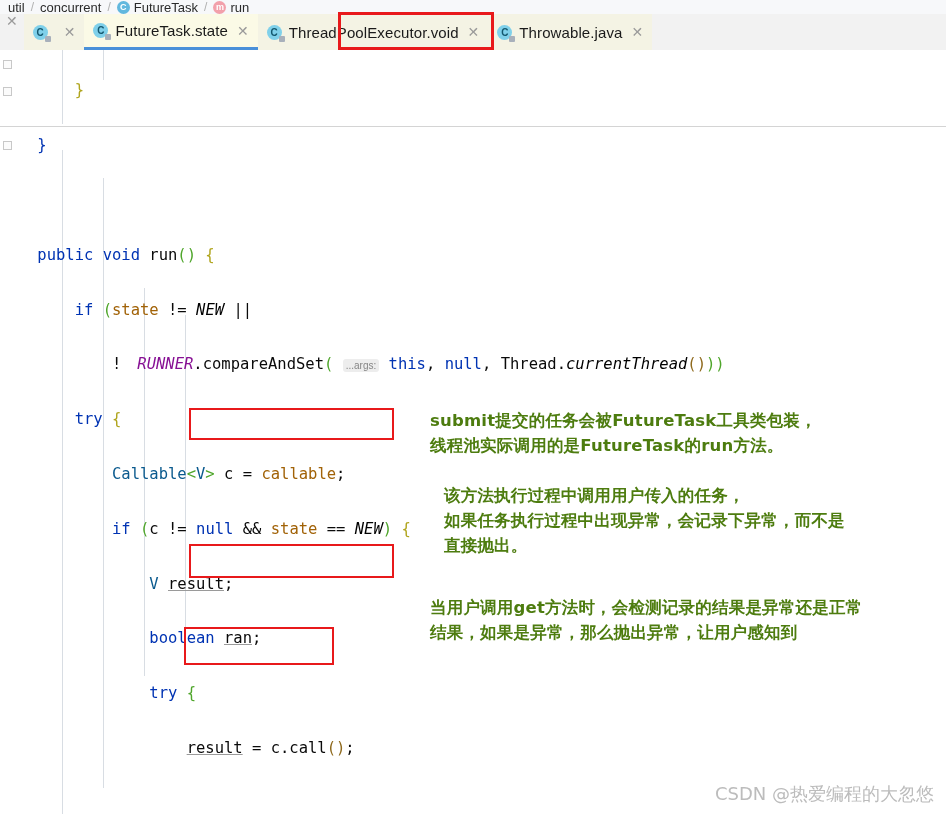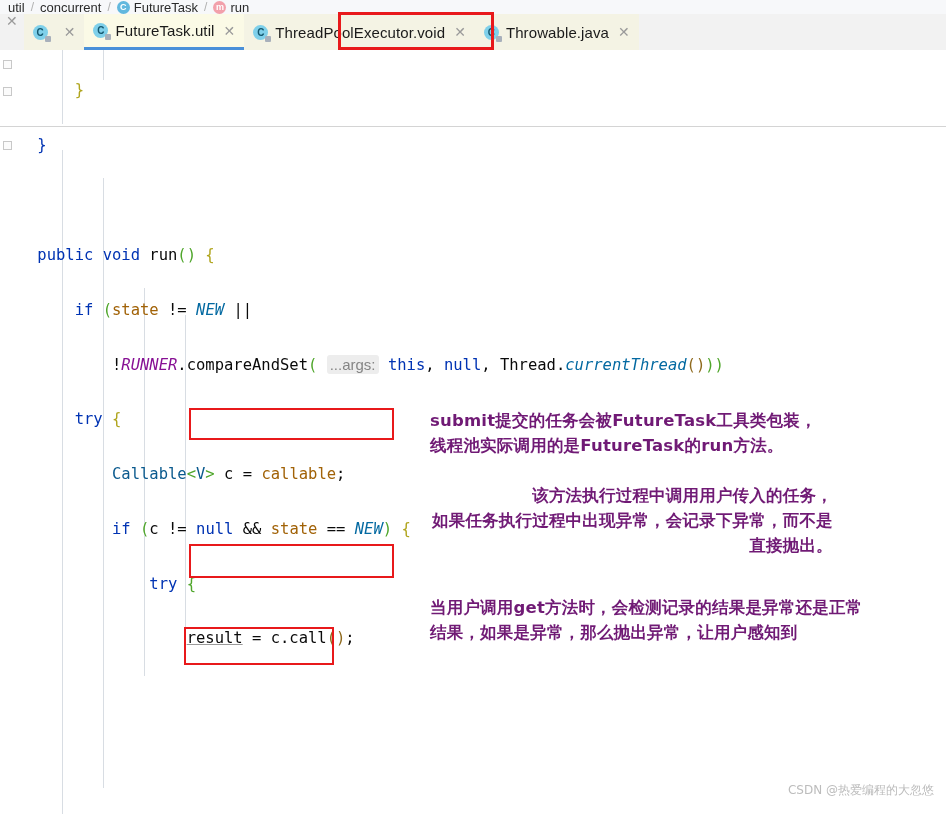--- a/index.html
+++ b/index.html
@@ -171,66 +171,66 @@
   .guide {
     position: absolute;
     width: 1px;
     background: #d8dde3;
   }
 
   
   .kw   { color: #0033b3; }
   .type { color: #0b5a8e; }
   .fld  { color: #a16207; }
-  .fldi { color: #871094; font-style: italic; }
-  .sfi  { color: #0369a1; font-style: italic; }
+  .fldi { color: #871094; font-style: italic; margin-left: 16px; }
+  .sfi  { color: #000000; font-style: italic; }
   .plain{ color: #0a0a0a; }
   .brc1 { color: #b0a51e; }
   .brc2 { color: #4fa62b; }
   .brc3 { color: #8f6a1e; }
   .local{ color: #0a0a0a; text-decoration: underline; text-decoration-color: #9a9a9a; }
   .dot  { color: #0a0a0a; }
   .hintchip {
     background: #ededed;
     color: #858585;
     border-radius: 3px;
-    font-size: 15px;
+    font-size: 10px;
     padding: 1px 3px;
     font-family: "Liberation Sans", sans-serif;
     font-style: normal;
   }
 
   
   .codebox {
     position: absolute;
     border: 2px solid #e8191b;
     box-sizing: border-box;
     pointer-events: none;
   }
 
   
   .annot {
     position: absolute;
-    color: #701a75;
+    color: #4d7c0f;
     font-family: "DejaVu Sans", sans-serif;
     font-weight: bold;
     font-size: 16.5px;
     line-height: 25px;
     white-space: pre;
     letter-spacing: .2px;
   }
 
   
   #watermark {
     position: absolute;
     right: 12px;
     top: 782px;
     color: #bcbcbc;
     font-family: "DejaVu Sans", sans-serif;
-    font-size: 12px;
+    font-size: 18px;
     white-space: nowrap;
     text-align: center;
   }
 </style>
 </head>
 <body>
 
 <div id="breadcrumb">
   <span class="crumb">
     <span>util</span>
@@ -255,21 +255,21 @@
 
   <span class="tab-close lead">✕</span>
 
   <div class="tab">
     <span class="tab-icon">C</span>
     <span class="tab-close">✕</span>
   </div>
 
   <div class="tab active">
     <span class="tab-icon">C</span>
-    <span class="tab-label">FutureTask.util</span>
+    <span class="tab-label">FutureTask.state</span>
     <span class="tab-close">✕</span>
   </div>
 
   <div class="tab">
     <span class="tab-icon">C</span>
     <span class="tab-label">ThreadPoolExecutor.void</span>
     <span class="tab-close">✕</span>
   </div>
 
   <div class="tab">
@@ -301,20 +301,22 @@
   <div id="codearea">
 <div class="ln"><span class="plain">        </span><span class="brc1">}</span></div>
 <div class="ln"><span class="plain">    </span><span class="kw">}</span></div>
 <div class="ln"> </div>
 <div class="ln"><span class="plain">    </span><span class="kw">public</span> <span class="kw">void</span> <span class="plain">run</span><span class="brc2">()</span> <span class="brc1">{</span></div>
 <div class="ln"><span class="plain">        </span><span class="kw">if</span> <span class="brc2">(</span><span class="fld">state</span> <span class="plain">!=</span> <span class="sfi">NEW</span> <span class="plain">||</span></div>
 <div class="ln"><span class="plain">            !</span><span class="fldi">RUNNER</span><span class="dot">.</span><span class="plain">compareAndSet</span><span class="brc2">(</span> <span class="hintchip">...args:</span> <span class="kw">this</span><span class="plain">,</span> <span class="kw">null</span><span class="plain">,</span> <span class="plain">Thread</span><span class="dot">.</span><span class="sfi">currentThread</span><span class="brc3">()</span><span class="brc2">)</span><span class="brc2">)</span></div>
 <div class="ln"><span class="plain">        </span><span class="kw">try</span> <span class="brc1">{</span></div>
 <div class="ln"><span class="plain">            </span><span class="type">Callable</span><span class="brc2">&lt;</span><span class="type">V</span><span class="brc2">&gt;</span> <span class="plain">c</span> <span class="plain">=</span> <span class="fld">callable</span><span class="plain">;</span></div>
 <div class="ln"><span class="plain">            </span><span class="kw">if</span> <span class="brc2">(</span><span class="plain">c</span> <span class="plain">!=</span> <span class="kw">null</span> <span class="plain">&amp;&amp;</span> <span class="fld">state</span> <span class="plain">==</span> <span class="sfi">NEW</span><span class="brc2">)</span> <span class="brc1">{</span></div>
+<div class="ln"><span class="plain">                </span><span class="type">V</span> <span class="local">result</span><span class="plain">;</span></div>
+<div class="ln"><span class="plain">                </span><span class="kw">boolean</span> <span class="local">ran</span><span class="plain">;</span></div>
 <div class="ln"><span class="plain">                </span><span class="kw">try</span> <span class="brc2">{</span></div>
 <div class="ln"><span class="plain">                    </span><span class="local">result</span> <span class="plain">=</span> <span class="plain">c</span><span class="dot">.</span><span class="plain">call</span><span class="brc3">()</span><span class="plain">;</span></div>
 
 
 
 
 
 
 
 
@@ -327,19 +329,19 @@
   </div>
 
   <div class="codebox" style="left:189px; top:358px; width:205px; height:32px;"></div>
   <div class="codebox" style="left:189px; top:494px; width:205px; height:34px;"></div>
   <div class="codebox" style="left:184px; top:577px; width:150px; height:38px;"></div>
 
 </div>
 
 <div class="annot" id="annot-1" style="left:430px; top:408px;">submit提交的任务会被FutureTask工具类包装，
 线程池实际调用的是FutureTask的run方法。</div>
-<div class="annot" id="annot-2" style="left:432px; top:483px;text-align:right;">该方法执行过程中调用用户传入的任务，
+<div class="annot" id="annot-2" style="left:444px; top:483px;">该方法执行过程中调用用户传入的任务，
 如果任务执行过程中出现异常，会记录下异常，而不是
 直接抛出。</div>
 <div class="annot" id="annot-3" style="left:430px; top:595px;">当用户调用get方法时，会检测记录的结果是异常还是正常
 结果，如果是异常，那么抛出异常，让用户感知到</div>
 
 <div id="watermark">CSDN @热爱编程的大忽悠</div>
 
 </body></html>

